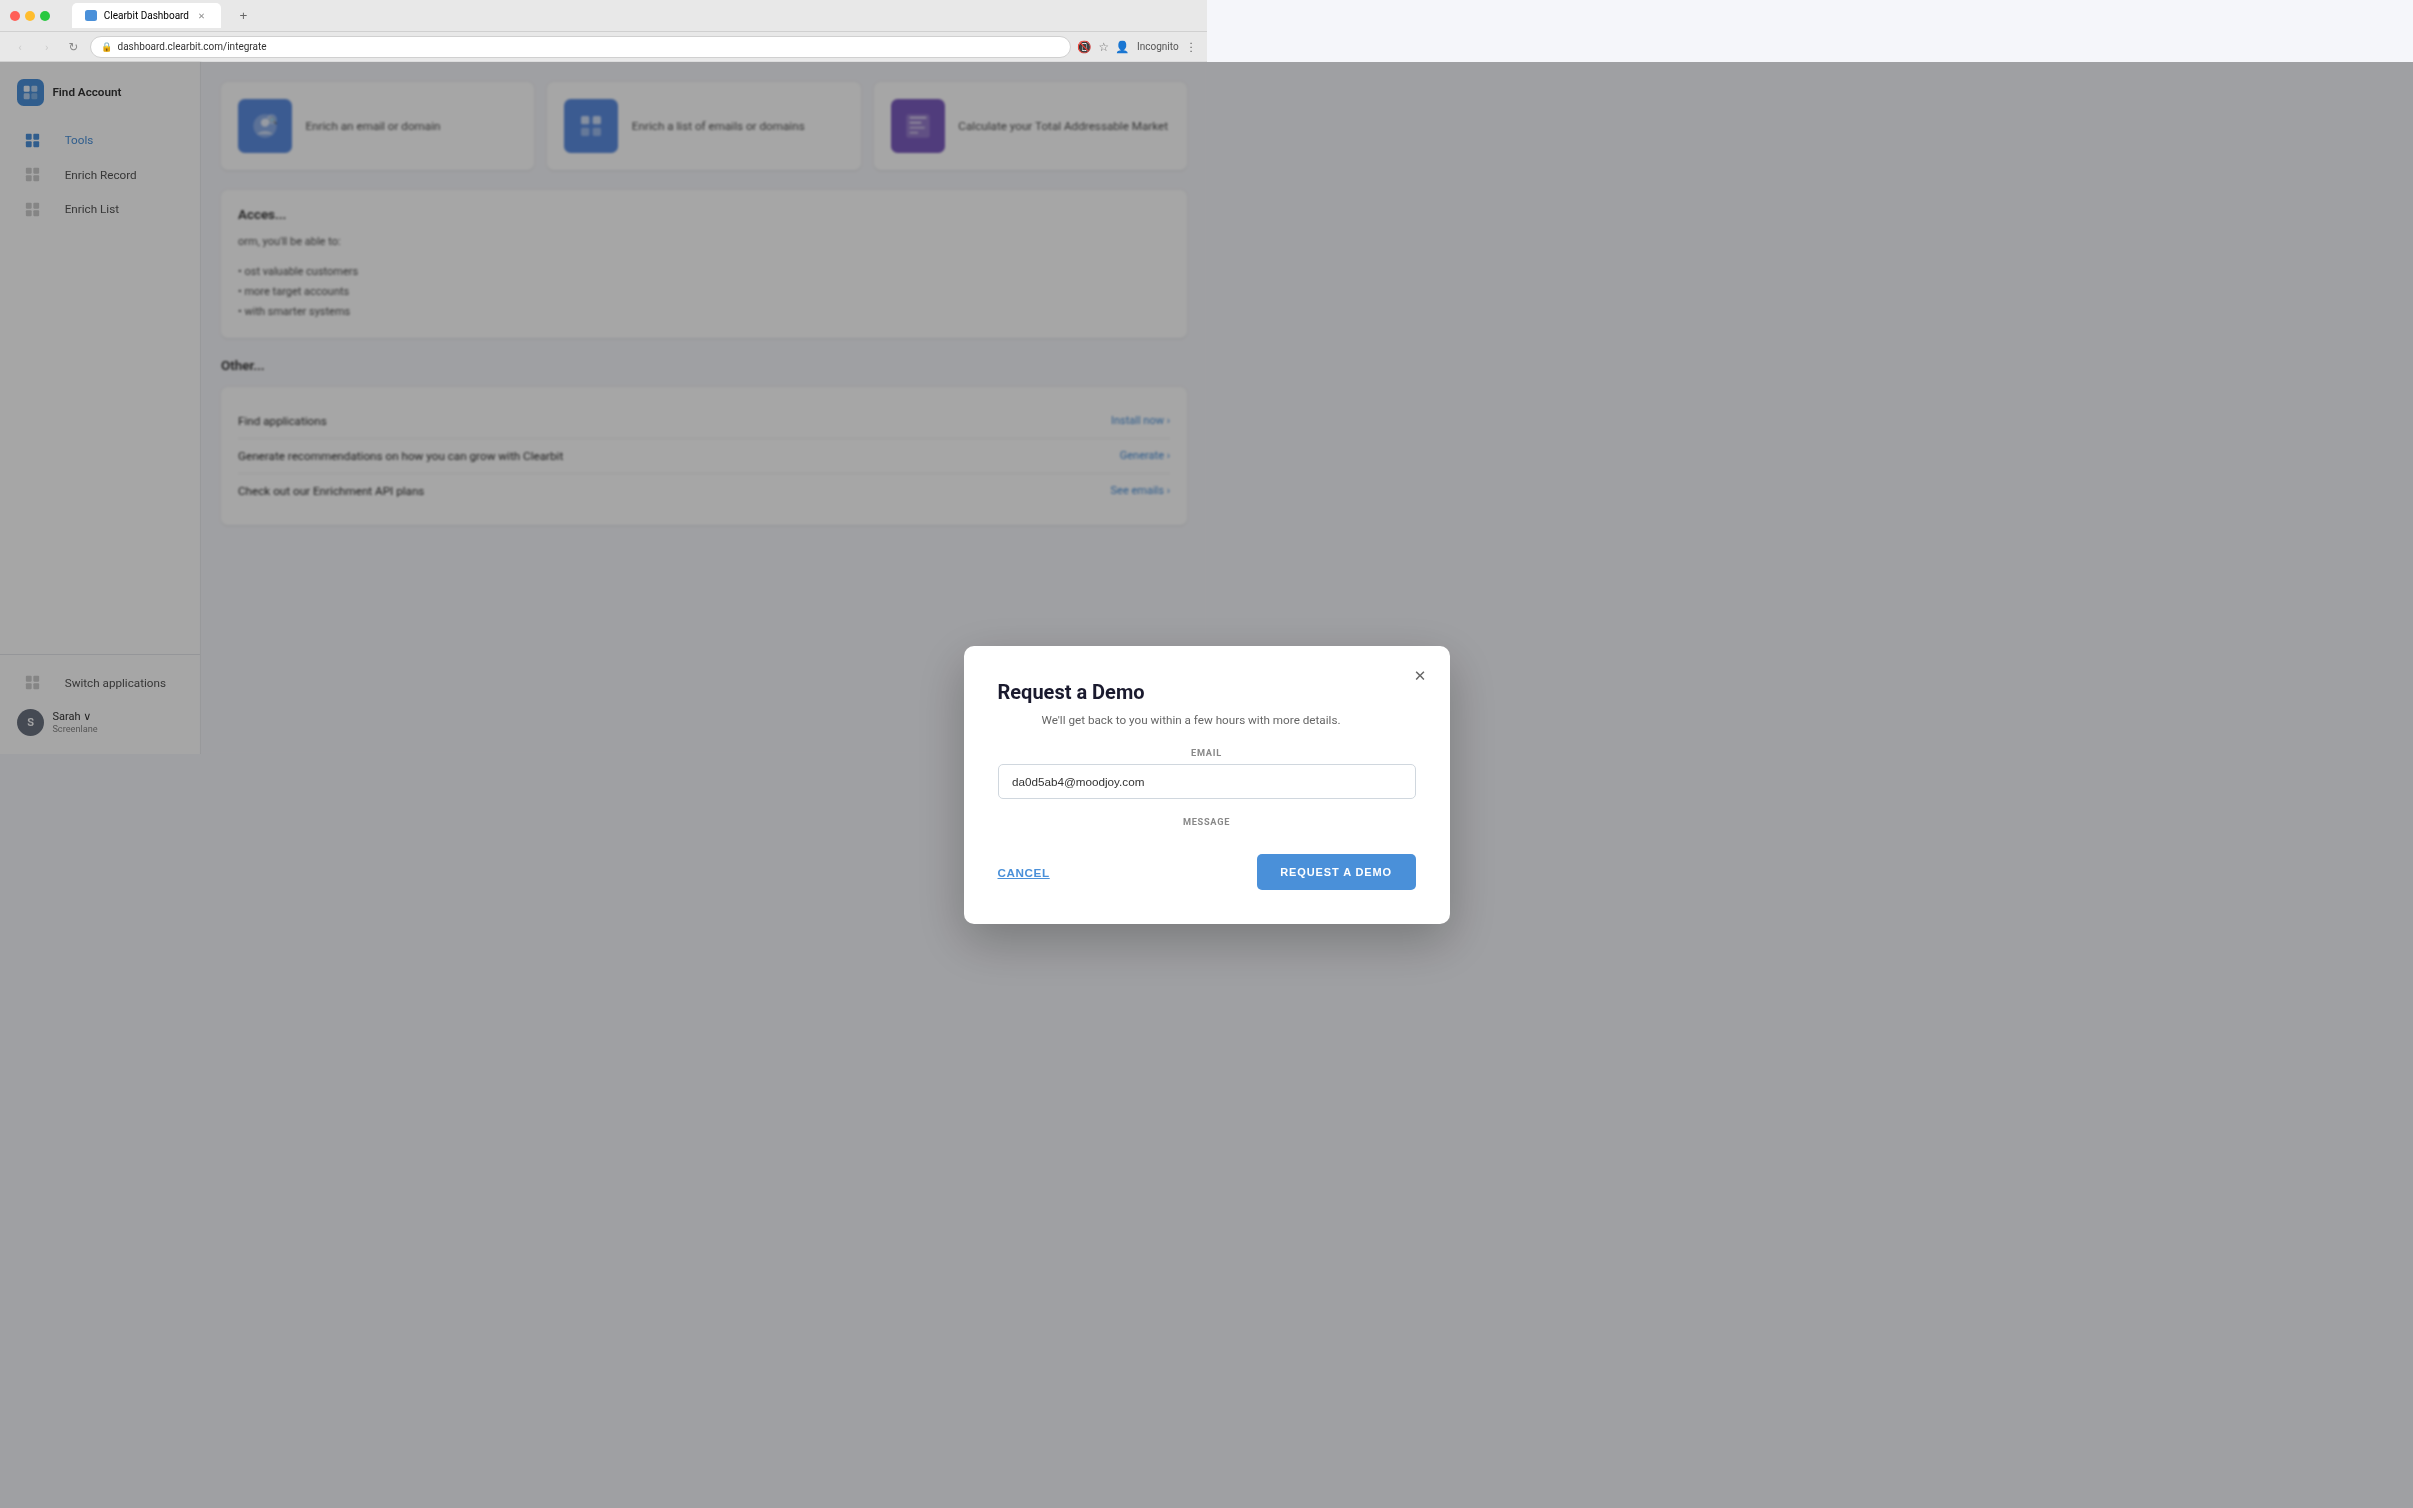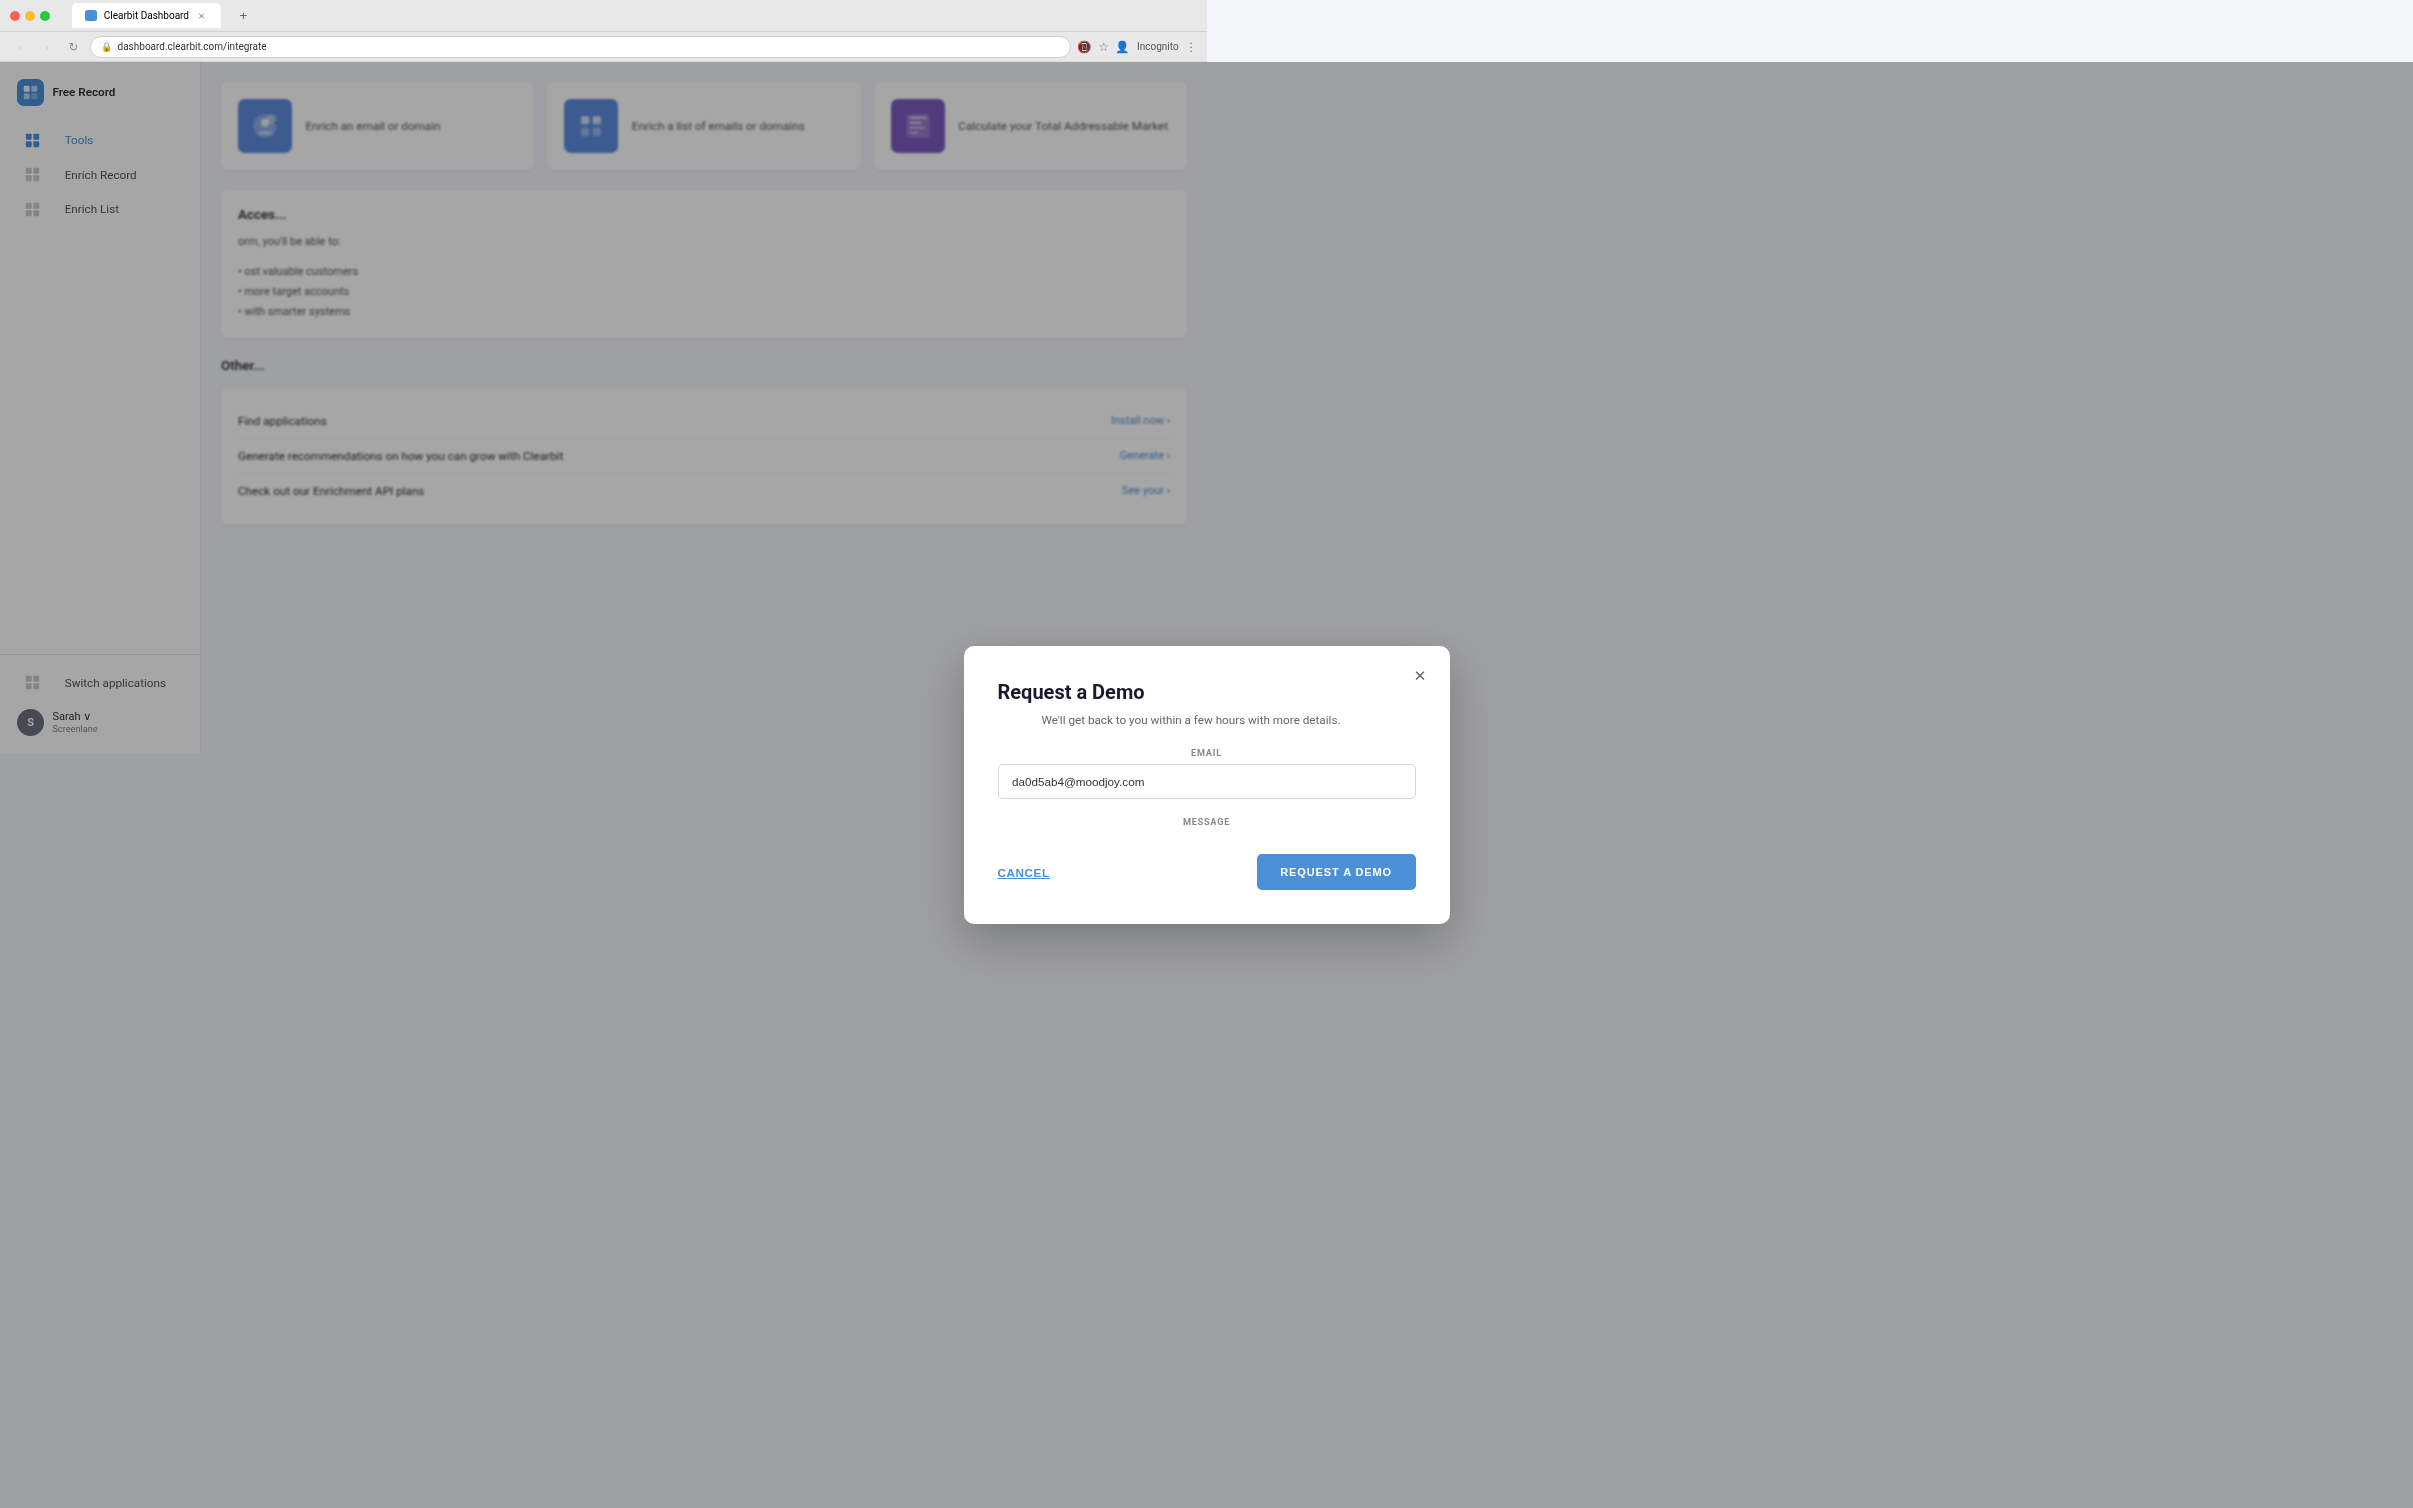--- a/index.html
+++ b/index.html
@@ -425,21 +425,21 @@
   <aside class="sidebar">
     <div class="sidebar-logo">
       <div class="logo-icon">
         <svg width="17" height="17" viewBox="0 0 20 20" fill="none">
           <rect x="2" y="2" width="7" height="7" rx="1.5" fill="white" opacity="0.9"></rect>
           <rect x="11" y="2" width="7" height="7" rx="1.5" fill="white" opacity="0.6"></rect>
           <rect x="2" y="11" width="7" height="7" rx="1.5" fill="white" opacity="0.6"></rect>
           <rect x="11" y="11" width="7" height="7" rx="1.5" fill="white" opacity="0.3"></rect>
         </svg>
       </div>
-      <span class="logo-text">Free Record</span>
+      <span class="logo-text">Find Account</span>
     </div>
 
     <nav>
       <div class="sidebar-nav-item active">
         <div class="nav-icon">
           <svg width="15" height="15" viewBox="0 0 18 18" fill="none">
             <rect x="1" y="1" width="7" height="7" rx="1" fill="#4a90d9"></rect>
             <rect x="10" y="1" width="7" height="7" rx="1" fill="#4a90d9"></rect>
             <rect x="1" y="10" width="7" height="7" rx="1" fill="#4a90d9"></rect>
             <rect x="10" y="10" width="7" height="7" rx="1" fill="#4a90d9"></rect>
@@ -552,21 +552,21 @@
       <div class="list-item-row">
         <span>Find applications</span>
         <span class="install-link">Install now ›</span>
       </div>
       <div class="list-item-row">
         <span>Generate recommendations on how you can grow with Clearbit</span>
         <span class="generate-link">Generate ›</span>
       </div>
       <div class="list-item-row">
         <span>Check out our Enrichment API plans</span>
-        <span class="generate-link">See your ›</span>
+        <span class="generate-link">See emails ›</span>
       </div>
     </div>
   </main>
 </div>
 
 <div class="modal-overlay">
   <div class="modal">
     <button class="modal-close">✕</button>
 
     <h2 class="modal-title">Request a Demo</h2>

